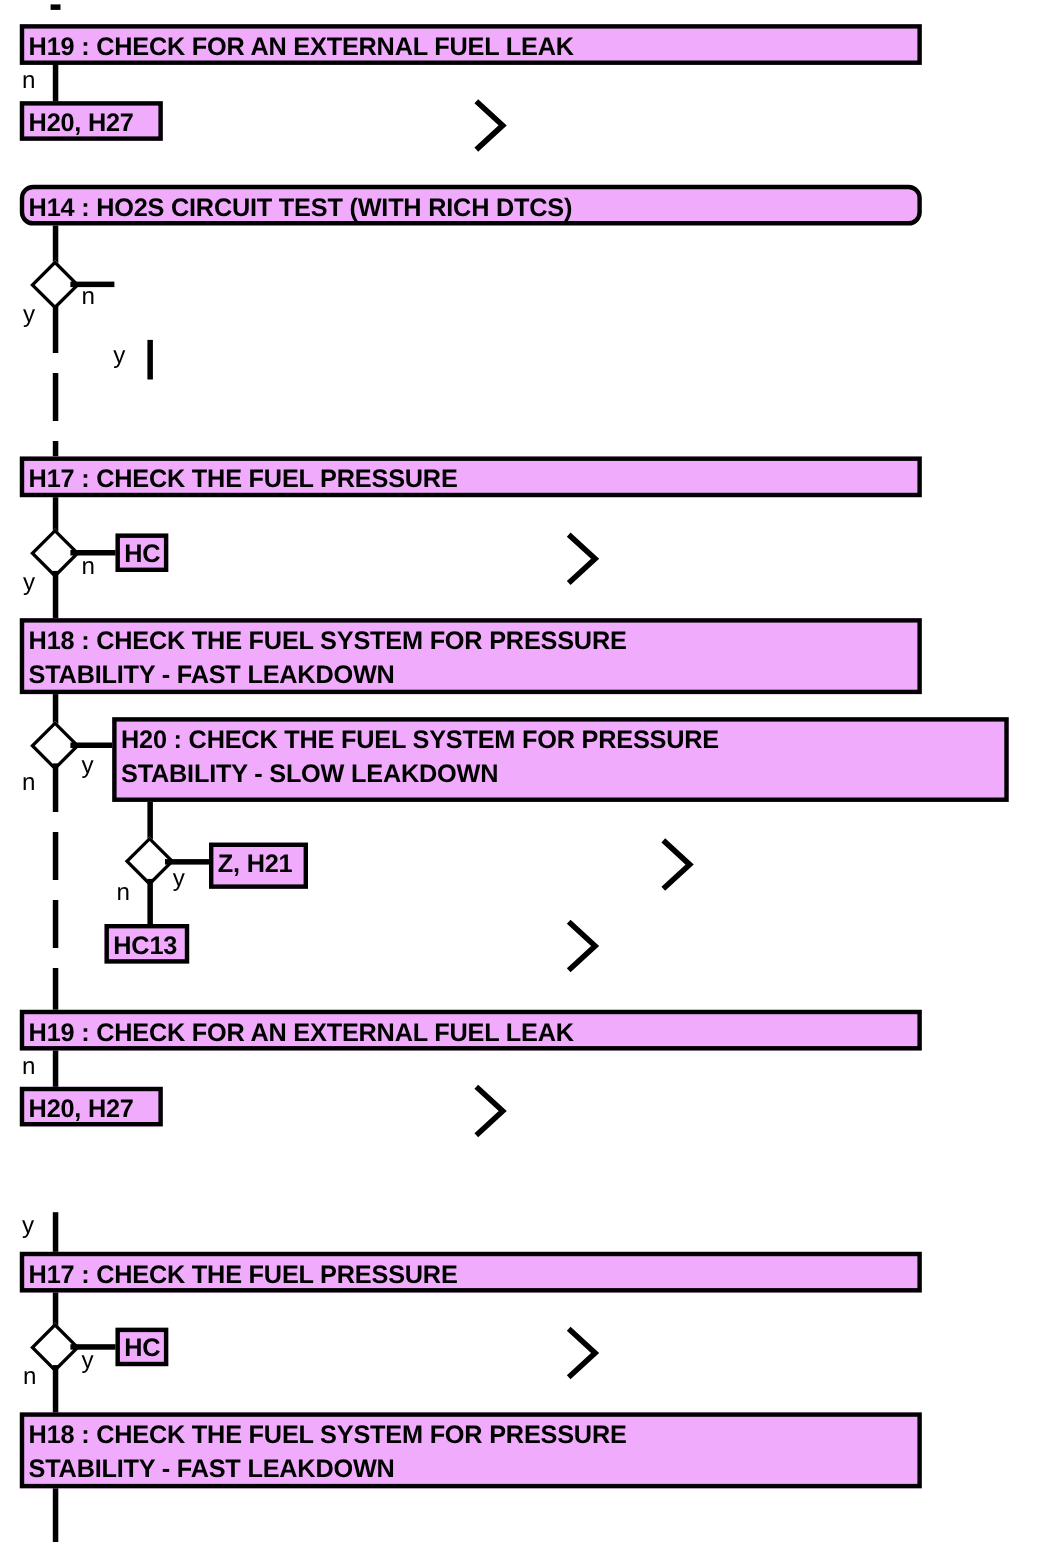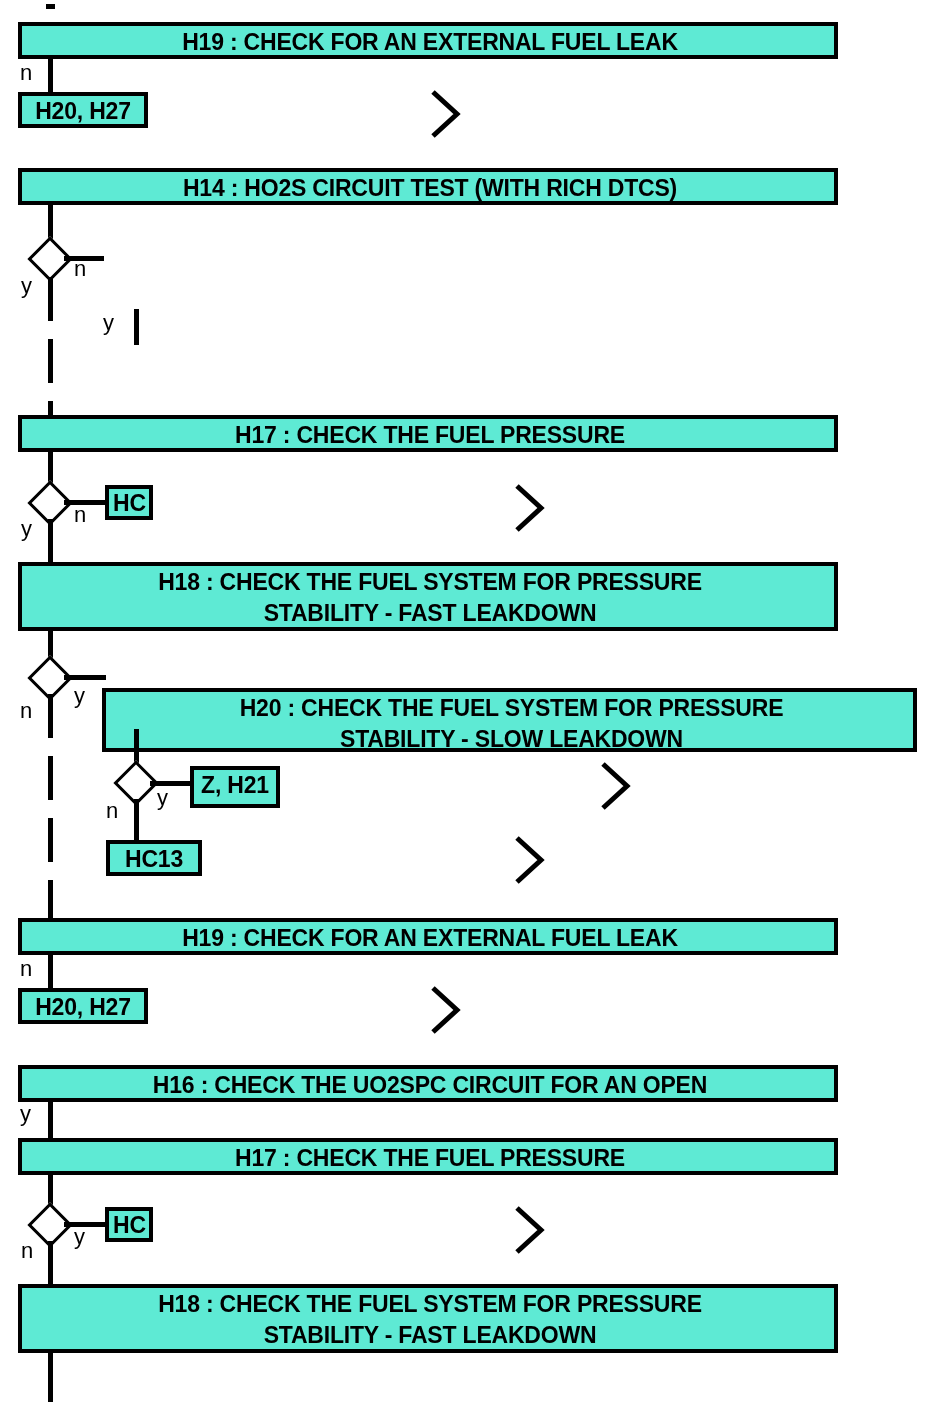--- a/index.html
+++ b/index.html
@@ -14,29 +14,29 @@
     height: 1402px;
     background: #ffffff;
     font-family: "Liberation Sans", sans-serif;
     overflow: hidden;
   }
   
   .pbox {
     position: absolute;
     box-sizing: border-box;
     border: 4px solid #000;
-    background: #5eead4;
+    background: #f0abfc;
     color: #000;
     font-weight: bold;
     font-size: 23px;
     line-height: 31px;
     letter-spacing: -0.2px;
     padding: 1px 0 0 4px;
     white-space: pre-line;
-    text-align: center;
+    text-align: left;
   }
   .pbox.small {
     font-size: 23px;
     line-height: 30px;
     padding: 0px 4px 14px 4px;
   }
   
   .vline {
     position: absolute;
     background: #000;
@@ -99,21 +99,21 @@
   <div class="blabel" style="left:20px; top:62px;">n</div>
 
   <div class="pbox small" style="left:18px; top:92px; width:130px; height:36px; line-height:30px;">H20, H27</div>
 
   <div class="chev" style="left:428px; top:88px;">
     <svg width="36" height="52" viewBox="0 0 36 52" aria-hidden="true">
       <polyline points="5,4 29,26 5,48" fill="none" stroke="#000" stroke-width="5"></polyline>
     </svg>
   </div>
 
-  <div class="pbox" style="left:18px; top:168px; width:820px; height:37px;">H14 : HO2S CIRCUIT TEST (WITH RICH DTCS)</div>
+  <div class="pbox" style="left:18px; top:168px; width:820px; height:37px;border-radius:12px;">H14 : HO2S CIRCUIT TEST (WITH RICH DTCS)</div>
 
   <div class="vline" style="left:48px; top:205px; width:5px; height:36px;"></div>
 
   <div class="diamond" style="left:34px; top:243px; width:32px; height:32px;"></div>
   <div class="blabel" style="left:21px; top:275px;">y</div>
   <div class="blabel" style="left:74px; top:258px;">n</div>
 
   <div class="hline" style="left:64px; top:256px; width:40px; height:5px;"></div>
 
 
@@ -147,42 +147,42 @@
 STABILITY - FAST LEAKDOWN</div>
 
   <div class="vline" style="left:48px; top:631px; width:5px; height:33px;"></div>
 
   <div class="diamond" style="left:34px; top:662px; width:32px; height:32px;"></div>
   <div class="blabel" style="left:20px; top:700px;">n</div>
   <div class="blabel" style="left:74px; top:685px;">y</div>
 
   <div class="hline" style="left:64px; top:675px; width:42px; height:5px;"></div>
 
-  <div class="pbox" style="left:102px; top:688px; width:815px; height:64px;">H20 : CHECK THE FUEL SYSTEM FOR PRESSURE
+  <div class="pbox" style="left:102px; top:652px; width:815px; height:77px;">H20 : CHECK THE FUEL SYSTEM FOR PRESSURE
 STABILITY - SLOW LEAKDOWN</div>
 
   <div class="vline" style="left:134px; top:729px; width:5px; height:40px;"></div>
 
   <div class="diamond" style="left:120px; top:767px; width:32px; height:32px;"></div>
   <div class="blabel" style="left:106px; top:800px;">n</div>
   <div class="blabel" style="left:157px; top:787px;">y</div>
 
   <div class="hline" style="left:150px; top:781px; width:42px; height:5px;"></div>
 
   <div class="pbox small" style="left:190px; top:766px; width:90px; height:42px; line-height:30px;">Z, H21</div>
 
   <div class="chev" style="left:598px; top:760px;">
     <svg width="36" height="52" viewBox="0 0 36 52" aria-hidden="true">
       <polyline points="5,4 29,26 5,48" fill="none" stroke="#000" stroke-width="5"></polyline>
     </svg>
   </div>
 
   <div class="vline" style="left:134px; top:799px; width:5px; height:42px;"></div>
 
-  <div class="pbox small" style="left:106px; top:840px; width:96px; height:36px; line-height:30px;">HC13</div>
+  <div class="pbox small" style="left:95px; top:840px; width:77px; height:36px; line-height:30px;">HC13</div>
 
   <div class="chev" style="left:512px; top:834px;">
     <svg width="36" height="52" viewBox="0 0 36 52" aria-hidden="true">
       <polyline points="5,4 29,26 5,48" fill="none" stroke="#000" stroke-width="5"></polyline>
     </svg>
   </div>
 
   <div class="vdash" style="left:48px; top:694px; width:5px; height:224px;"></div>
 
   <div class="pbox" style="left:18px; top:918px; width:820px; height:37px;">H19 : CHECK FOR AN EXTERNAL FUEL LEAK</div>
@@ -191,21 +191,20 @@
   <div class="blabel" style="left:20px; top:958px;">n</div>
 
   <div class="pbox small" style="left:18px; top:988px; width:130px; height:36px; line-height:30px;">H20, H27</div>
 
   <div class="chev" style="left:428px; top:984px;">
     <svg width="36" height="52" viewBox="0 0 36 52" aria-hidden="true">
       <polyline points="5,4 29,26 5,48" fill="none" stroke="#000" stroke-width="5"></polyline>
     </svg>
   </div>
 
-  <div class="pbox" style="left:18px; top:1065px; width:820px; height:37px;">H16 : CHECK THE UO2SPC CIRCUIT FOR AN OPEN</div>
 
   <div class="vline" style="left:48px; top:1102px; width:5px; height:38px;"></div>
   <div class="blabel" style="left:20px; top:1103px;">y</div>
 
   <div class="pbox" style="left:18px; top:1138px; width:820px; height:37px;">H17 : CHECK THE FUEL PRESSURE</div>
 
   <div class="vline" style="left:48px; top:1175px; width:5px; height:34px;"></div>
 
   <div class="diamond" style="left:34px; top:1209px; width:32px; height:32px;"></div>
   <div class="blabel" style="left:21px; top:1240px;">n</div>

